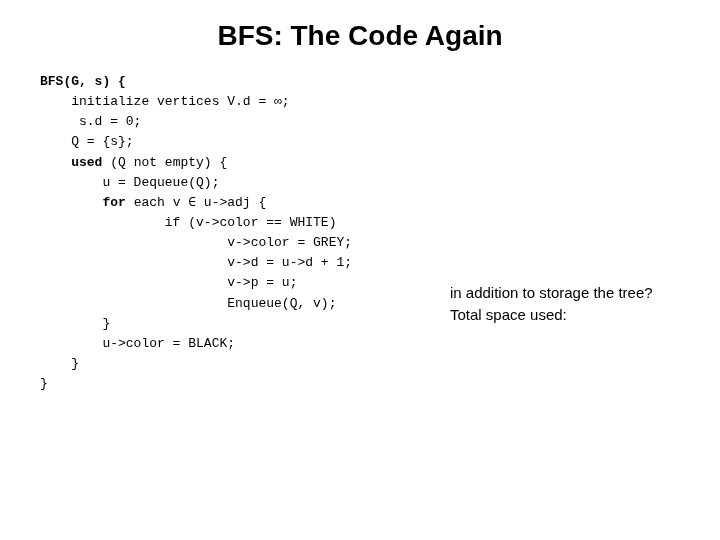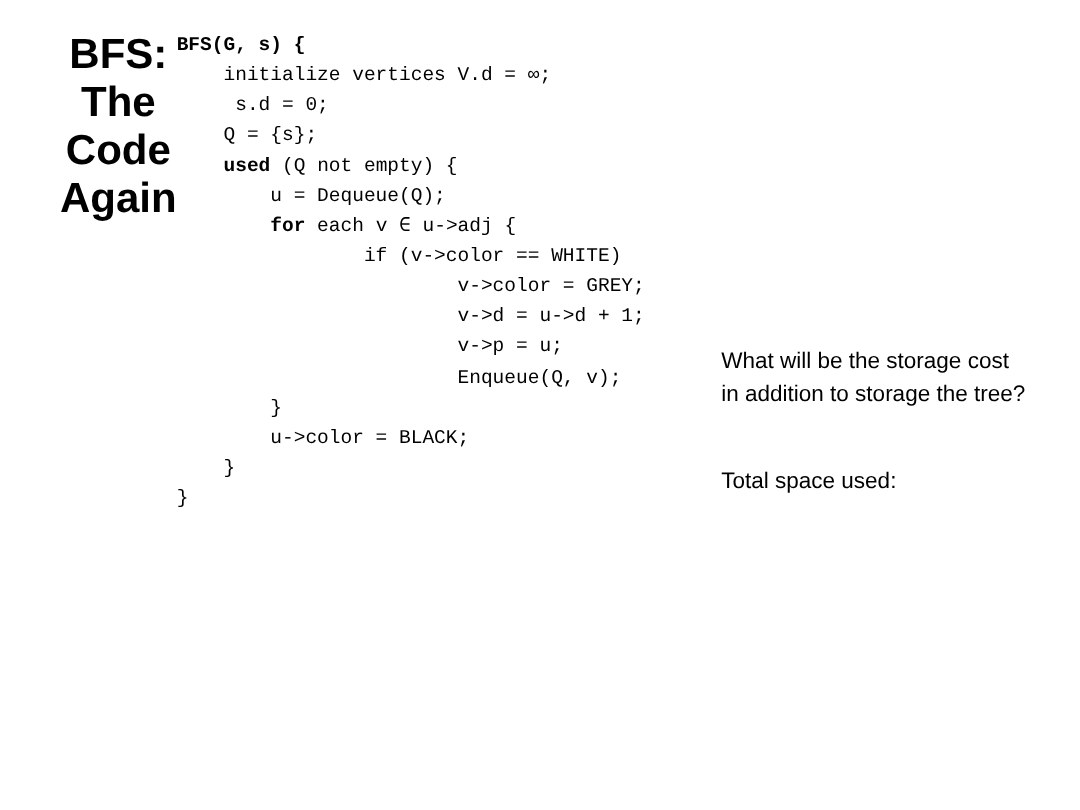--- a/index.html
+++ b/index.html
@@ -10,21 +10,21 @@
       background: #ffffff;
       font-family: Arial, Helvetica, sans-serif;
       overflow: hidden;
     }
 
     .page {
       width: 720px;
       height: 540px;
       padding: 20px 40px;
       display: flex;
-      flex-direction: row;
+      flex-direction: column;
     }
 
     .title {
       text-align: center;
       font-size: 28px;
       font-weight: bold;
       color: #000000;
       margin-bottom: 20px;
       font-family: Arial, Helvetica, sans-serif;
     }
@@ -56,21 +56,21 @@
       width: 230px;
       font-family: Arial, Helvetica, sans-serif;
       font-size: 15px;
       line-height: 1.45;
       color: #000000;
       flex-shrink: 0;
     }
 
     .annotation-box .line1 { }
     .annotation-box .line2 { }
-    .annotation-box .line3 { font-weight: normal; margin-top: 36px; }
+    .annotation-box .line3 { font-weight: normal; }
     .annotation-box .line4 { }
   </style>
 </head>
 <body>
 
 <div class="page">
   <h1 class="title">BFS: The Code Again</h1>
 
   <div class="content-area">
     <div class="code-block"><span><span class="kw">BFS(G, s) {</span>
@@ -84,18 +84,17 @@
                         v-&gt;color = GREY;
                         v-&gt;d = u-&gt;d + 1;
                         v-&gt;p = u;
                         Enqueue(Q, v);
         }
         u-&gt;color = BLACK;
     }
 }</span></div>
 
     <div class="annotation-box">
-      <div class="line1">What will be the storage cost</div>
       <div class="line2">in addition to storage the tree?</div>
       <div class="line3">Total space used:</div>
     </div>
   </div>
 </div>
 
 </body></html>

